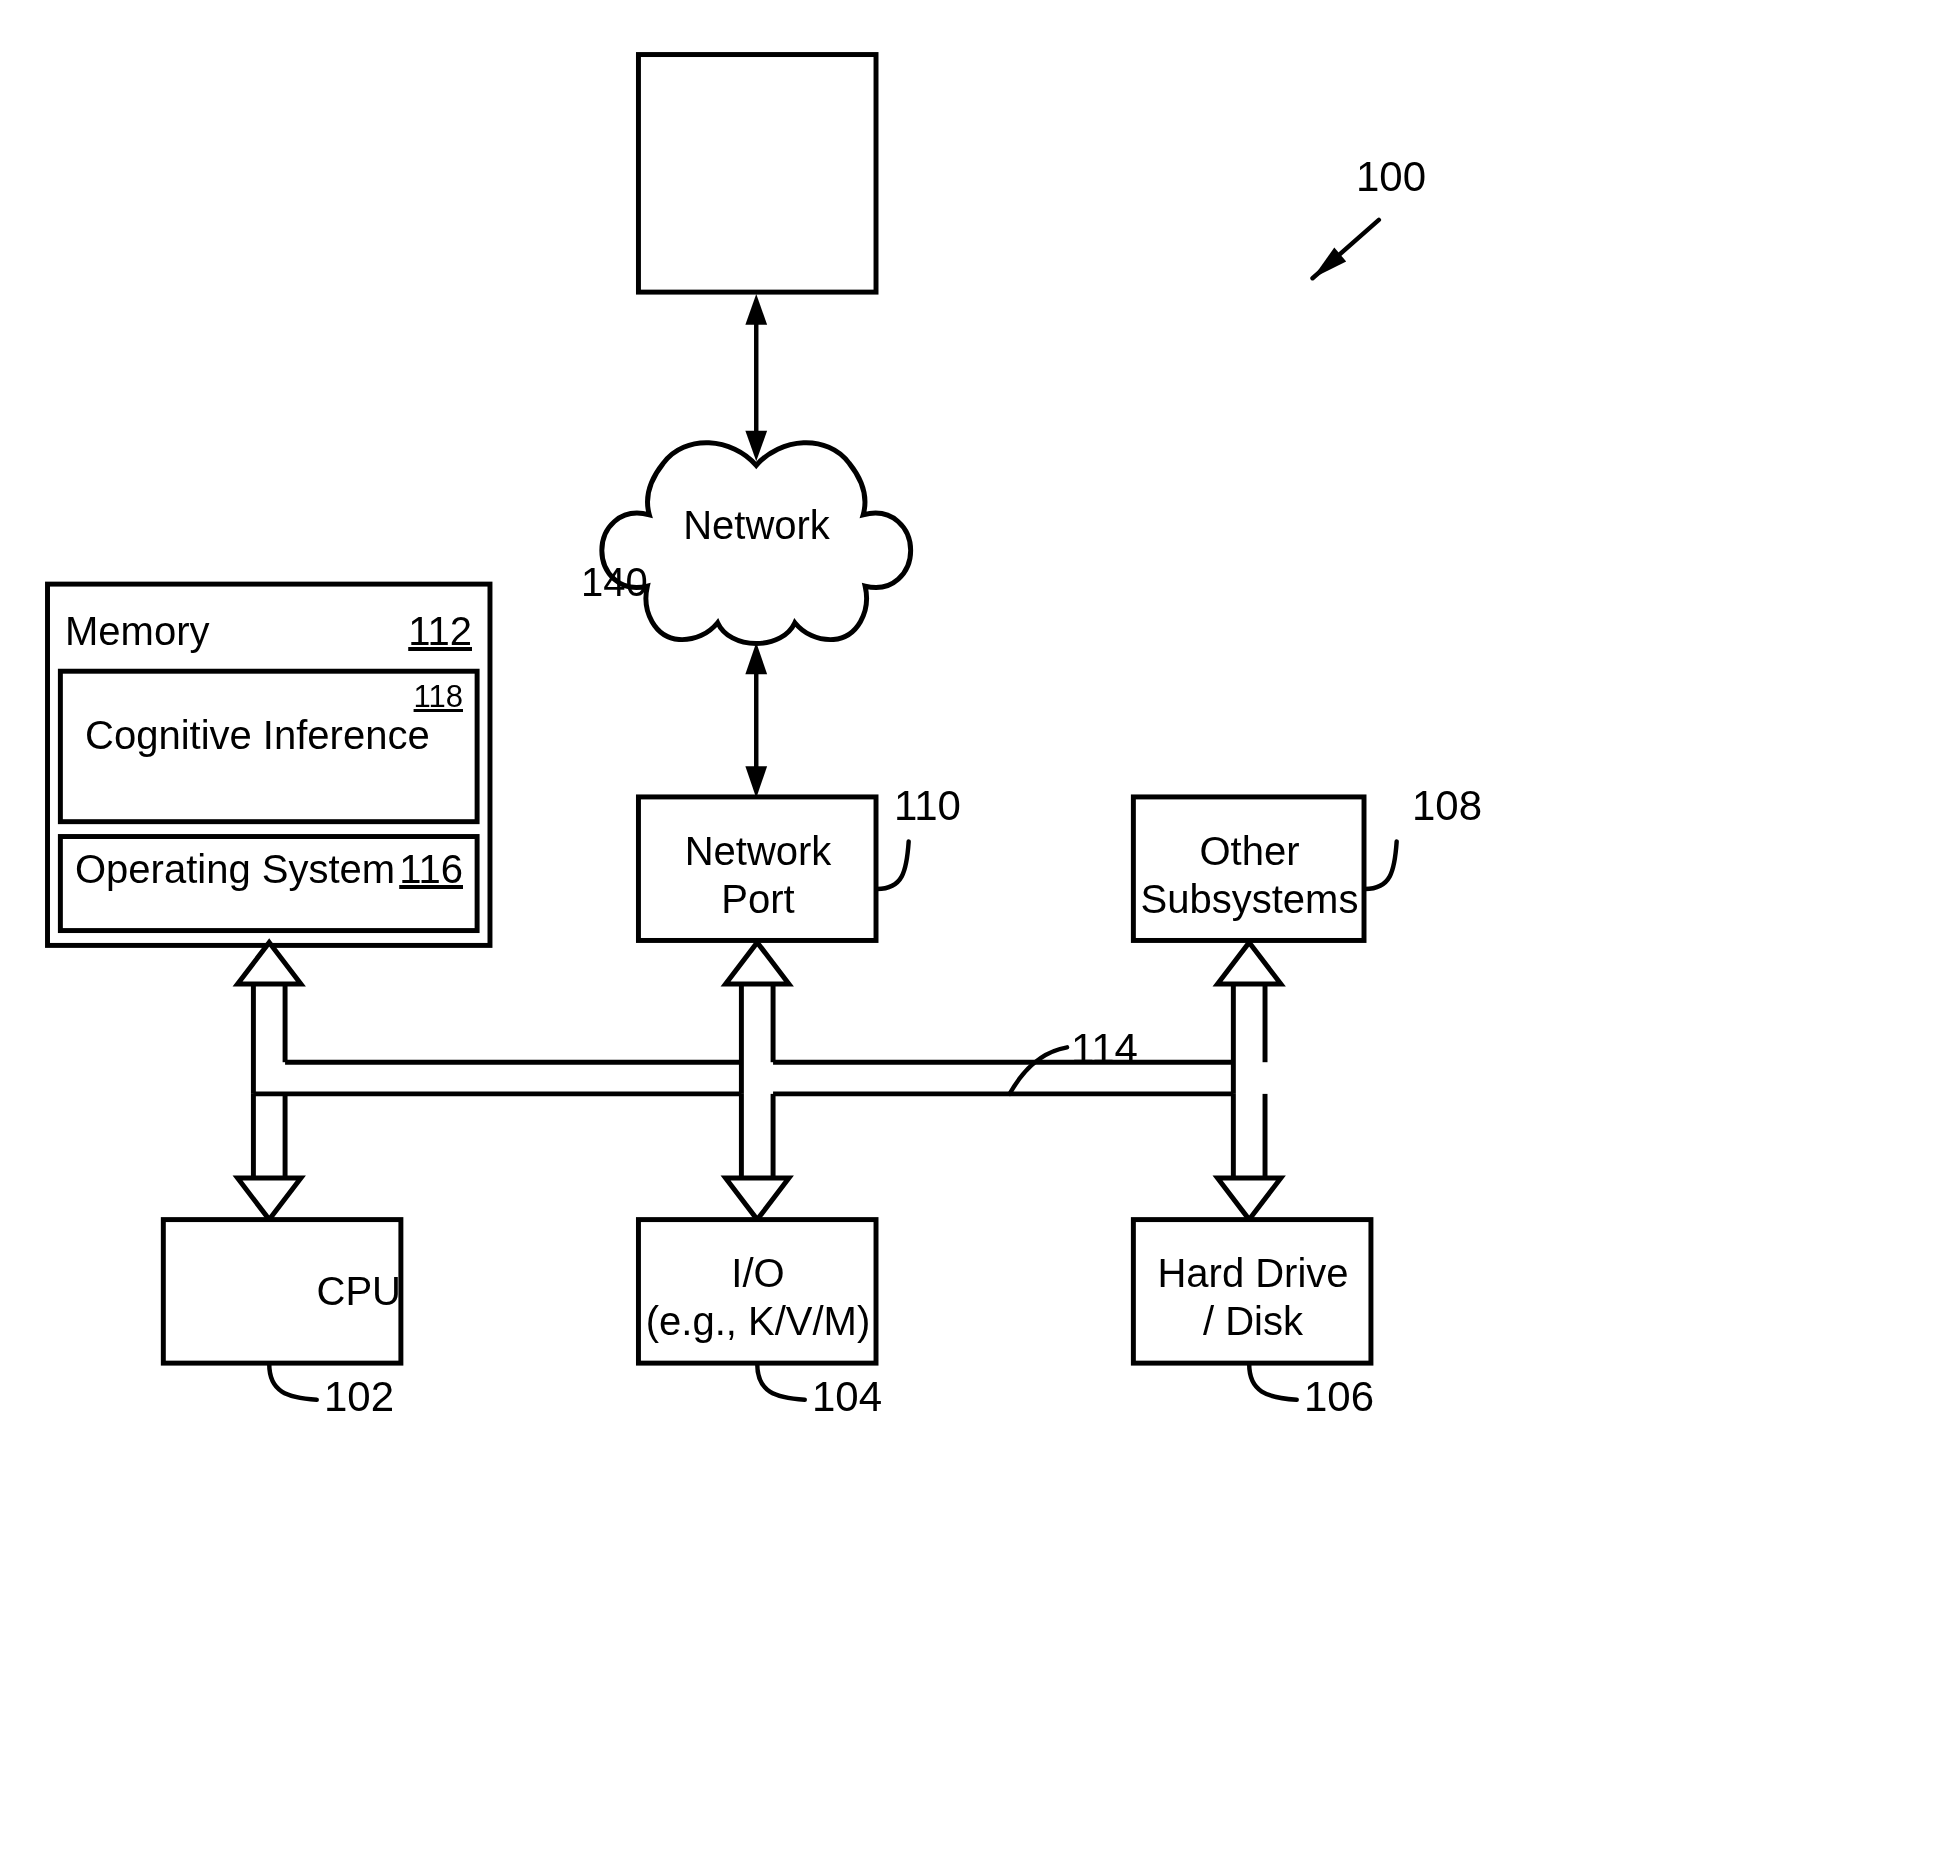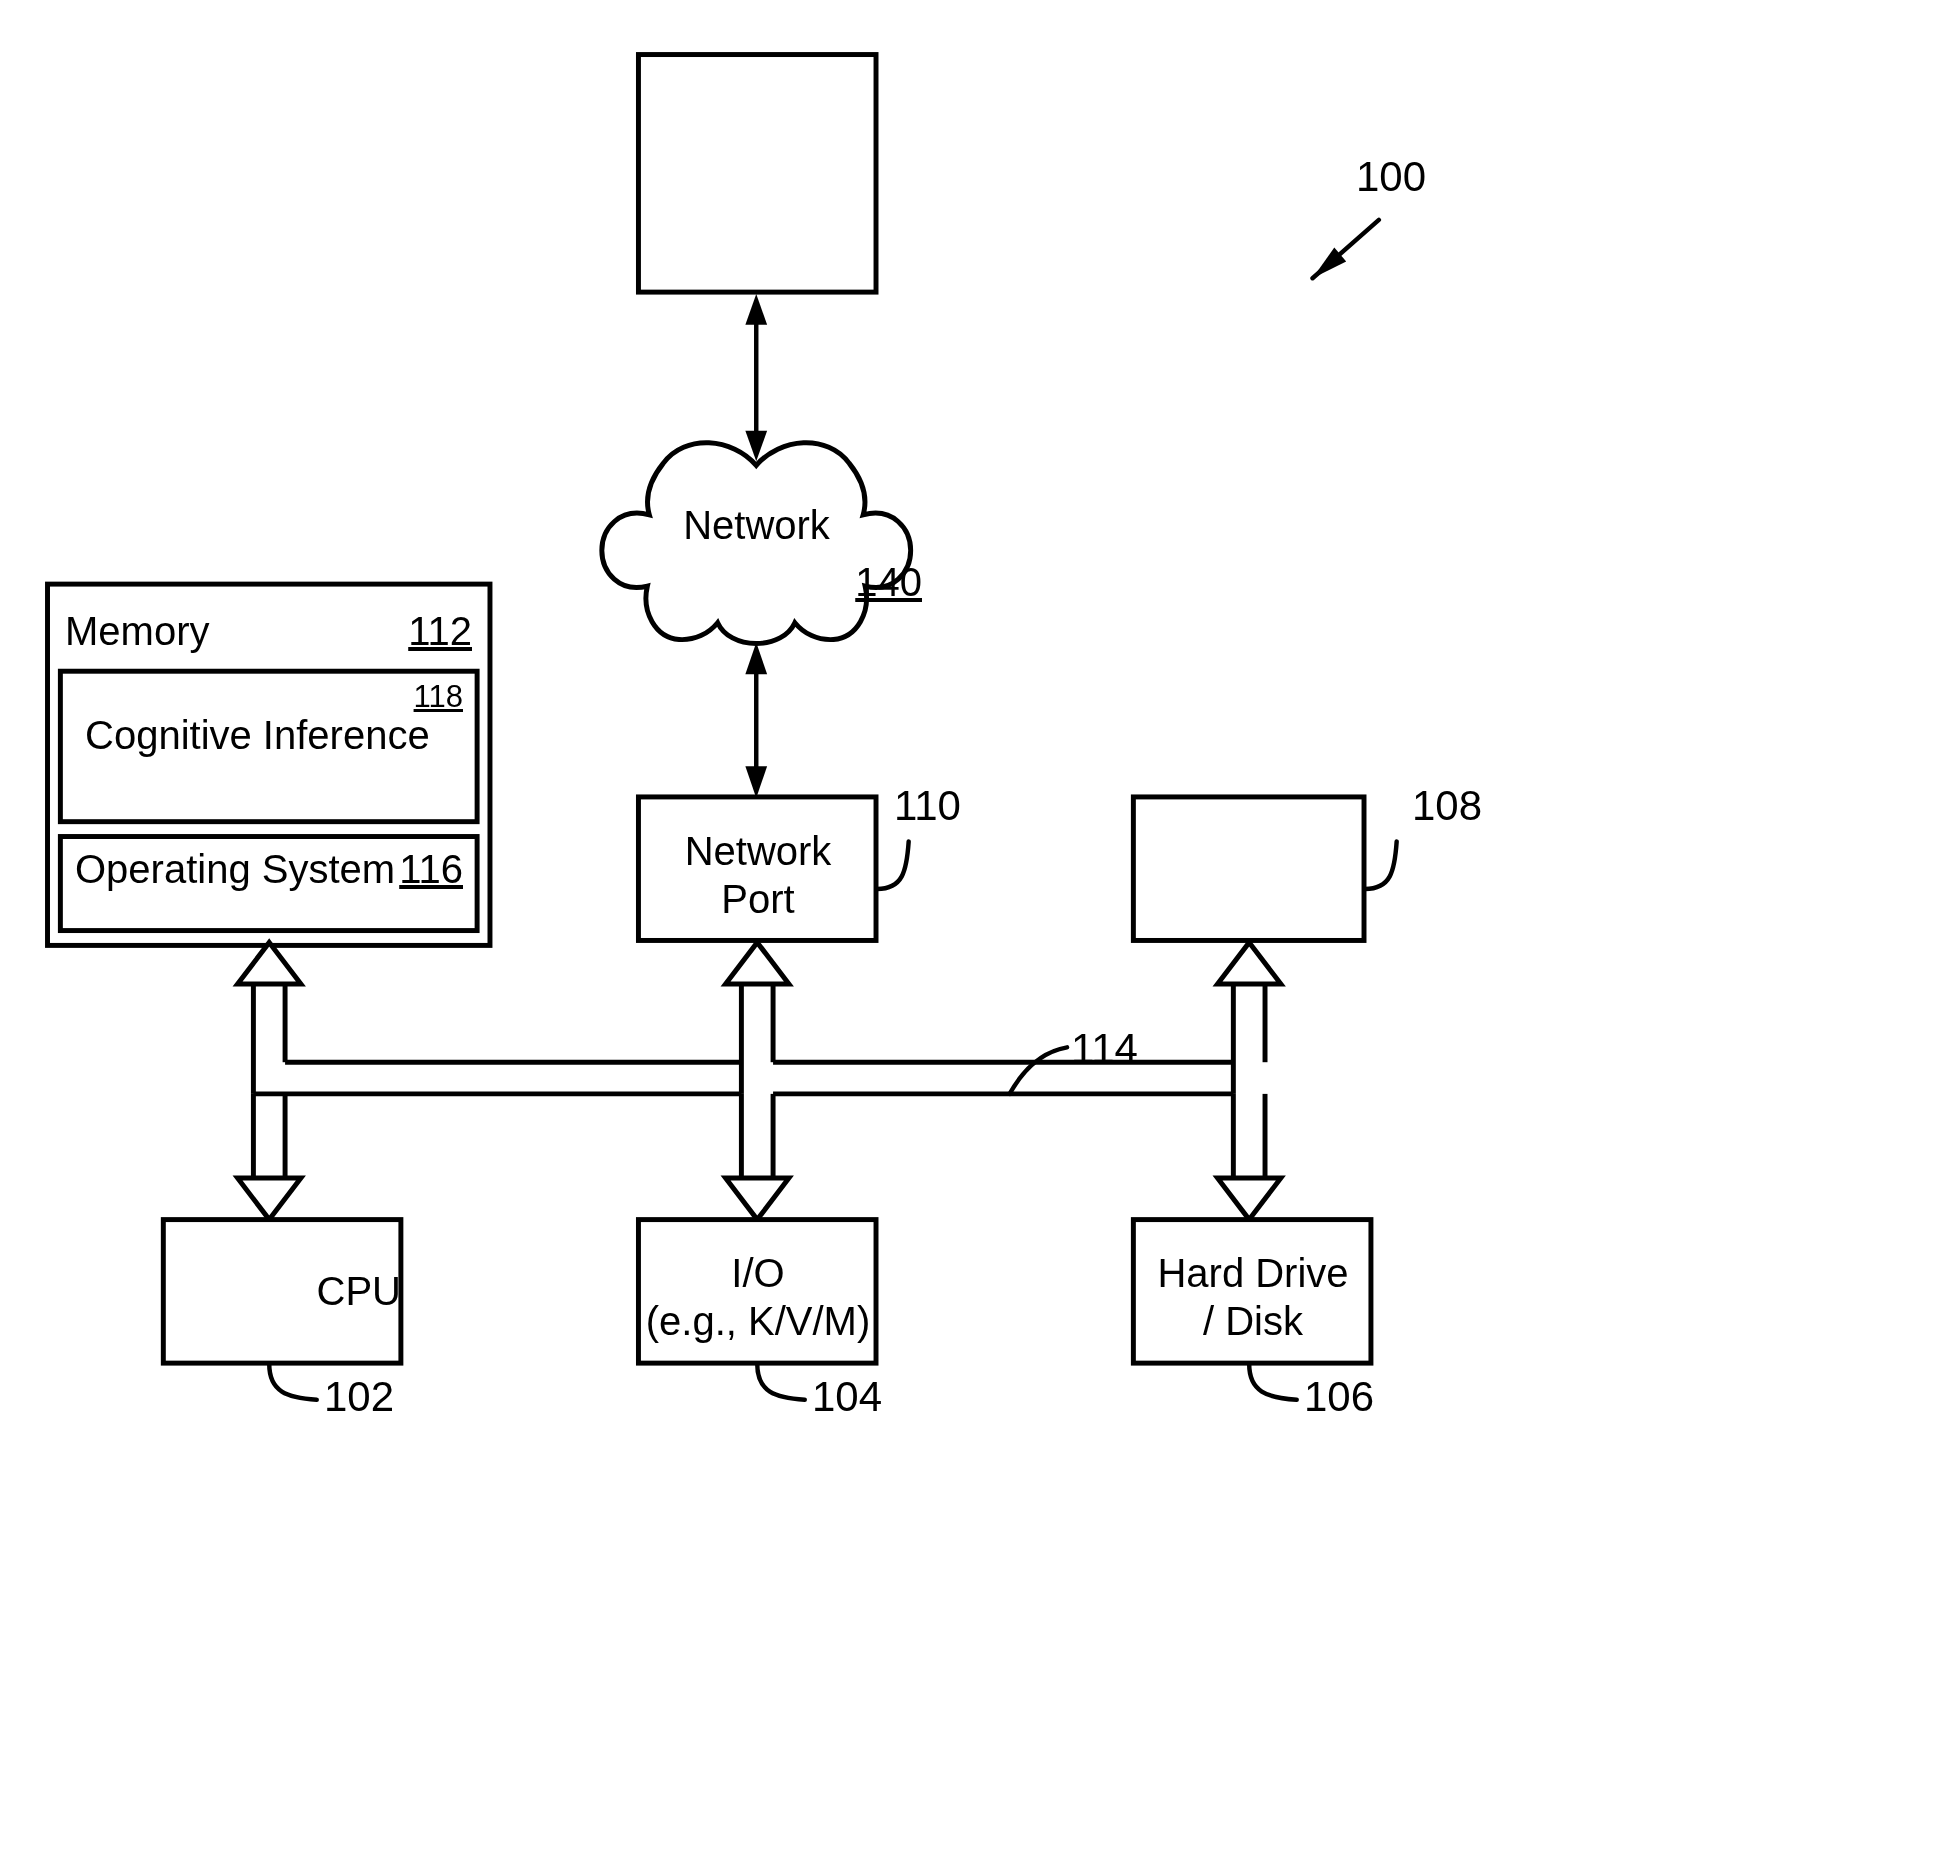--- a/index.html
+++ b/index.html
@@ -158,39 +158,43 @@
     <path class="stroke-thin" d="M765,1378 C 765,1406 783,1412 813,1414"></path>
 
     <rect class="boxrect" x="1145" y="1232" width="240" height="145"></rect>
     <path class="stroke-thin" d="M1262,1378 C 1262,1406 1280,1412 1310,1414"></path>
   </svg>
 
   <div style="position:absolute;left:1356px;top:153px;font-size:42px;">100</div>
 
 
   <div style="position:absolute;left:603px;top:503px;width:307px;text-align:center;font-size:40px;">Network</div>
-  <div style="position:absolute;left:615px;top:560px;width:307px;text-align:right;font-size:40px;text-decoration:underline;">140</div>
+  <div style="position:absolute;left:581px;top:560px;width:307px;text-align:left;font-size:40px;">140</div>
 
   <div style="position:absolute;left:65px;top:609px;font-size:40px;">Memory</div>
   <div style="position:absolute;left:0px;top:609px;width:472px;text-align:right;font-size:40px;text-decoration:underline;">112</div>
 
   <div style="position:absolute;left:0px;top:679px;width:463px;text-align:right;font-size:31px;text-decoration:underline;">118</div>
   <div style="position:absolute;left:85px;top:715px;font-size:40px;line-height:40px;">
     <div>Cognitive Inference</div>
   </div>
 
   <div style="position:absolute;left:75px;top:847px;font-size:40px;">Operating System</div>
   <div style="position:absolute;left:0px;top:847px;width:463px;text-align:right;font-size:40px;text-decoration:underline;">116</div>
 
   <div style="position:absolute;left:639px;top:827px;width:238px;text-align:center;font-size:40px;line-height:48px;">
     <div>Network</div>
     <div>Port</div>
   </div>
   <div style="position:absolute;left:894px;top:782px;font-size:42px;">110</div>
 
+  <div style="position:absolute;left:1134px;top:827px;width:231px;text-align:center;font-size:40px;line-height:48px;">
+    <div>Other</div>
+    <div>Subsystems</div>
+  </div>
   <div style="position:absolute;left:1412px;top:782px;font-size:42px;">108</div>
 
   <div style="position:absolute;left:1071px;top:1025px;font-size:42px;">114</div>
 
   <div style="position:absolute;left:163px;top:1269px;width:238px;text-align:right;font-size:40px;">CPU</div>
   <div style="position:absolute;left:324px;top:1373px;font-size:42px;">102</div>
 
   <div style="position:absolute;left:639px;top:1249px;width:238px;text-align:center;font-size:40px;line-height:48px;">
     <div>I/O</div>
     <div>(e.g., K/V/M)</div>

